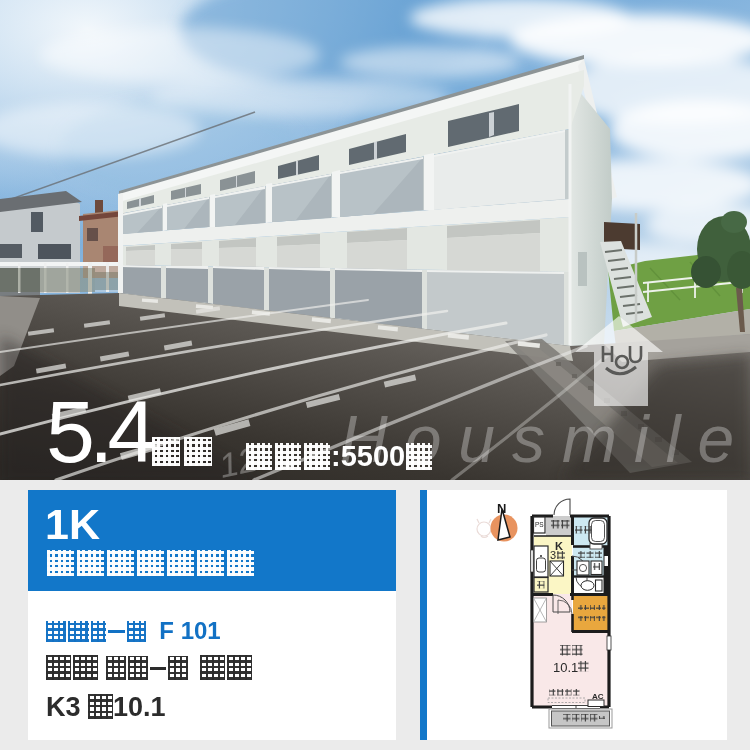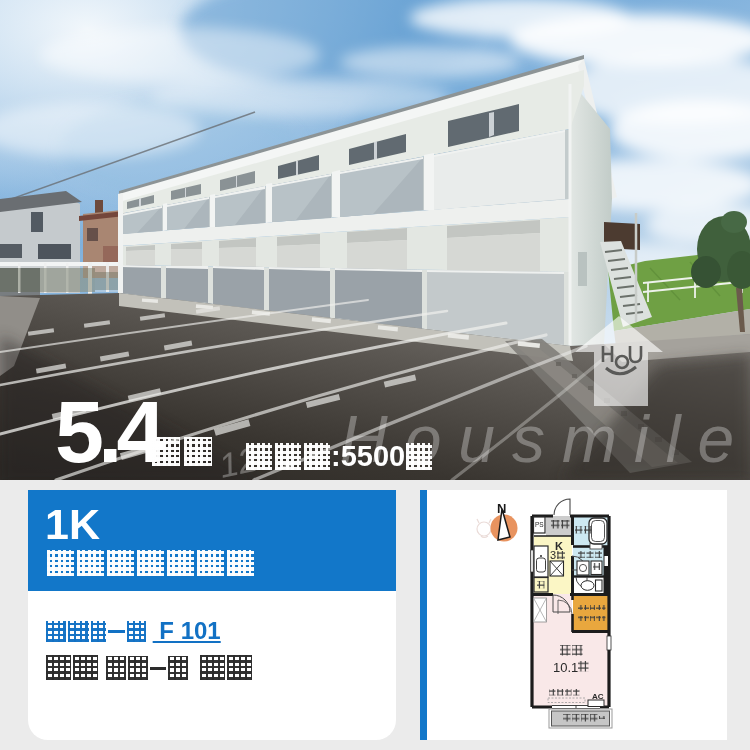--- a/index.html
+++ b/index.html
@@ -335,52 +335,55 @@
 <g fill="none" stroke="#5a5a58" stroke-width="2.6">
 <path d="M603,346 L603,362 M612,346 L612,362 M603,354 L612,354"></path>
 <path d="M630,346 L630,356 Q630,362 635,362 Q641,362 641,356 L641,346"></path>
 <circle cx="622" cy="362" r="6"></circle>
 <path d="M606,368 Q620,380 636,367" stroke-width="3"></path>
 </g>
 
 </svg>
 </div>
 
-<div class="abs" style="left:55px;top:396px;color:#fff;font-weight:bold;">
+<div class="abs" style="left:46px;top:396px;color:#fff;font-weight:normal;">
 <span style="font-size:88px;letter-spacing:-6px;line-height:72px;vertical-align:bottom;">5.4</span>
 </div>
 
 <div class="abs" style="left:152px;top:437px;">
 <span class="kb kw" style="width:28px;height:29px;margin-right:4px;"></span><span class="kb kw" style="width:28px;height:29px;"></span>
 </div>
 
 <div class="abs" style="left:246px;top:440px;color:#fff;font-weight:bold;font-size:29px;text-align:right;">
 <span class="kb kw" style="width:26px;height:27px;margin-right:3px;"></span><span class="kb kw" style="width:26px;height:27px;margin-right:3px;"></span><span class="kb kw" style="width:26px;height:27px;margin-right:1px;"></span><span style="vertical-align:4px;">:5500</span><span class="kb kw" style="width:26px;height:27px;margin-left:1px;"></span>
 </div>
 
-<div class="abs" style="left:28px;top:490px;width:368px;height:250px;background:#ffffff;border-radius:20px;">
+<div class="abs" style="left:28px;top:490px;width:368px;height:250px;background:#ffffff;">
 
 <div class="abs" style="left:0;top:0;width:368px;height:101px;background:#1277c9;color:#fff;">
 
 <div class="abs" style="left:17px;top:10px;font-size:43px;font-weight:bold;letter-spacing:0px;">1K</div>
 
 <div class="abs" style="left:19px;top:60px;">
 <span class="kb kw" style="width:27px;height:26px;margin-right:3px;"></span><span class="kb kw" style="width:27px;height:26px;margin-right:3px;"></span><span class="kb kw" style="width:27px;height:26px;margin-right:3px;"></span><span class="kb kw" style="width:27px;height:26px;margin-right:3px;"></span><span class="kb kw" style="width:27px;height:26px;margin-right:3px;"></span><span class="kb kw" style="width:27px;height:26px;margin-right:3px;"></span><span class="kb kw" style="width:27px;height:26px;"></span>
 </div>
 </div>
 
 <div class="abs" style="left:18px;top:127px;color:#1271c4;font-weight:bold;font-size:24px;">
 <span class="kb kblu" style="width:20px;height:21px;margin-right:2px;"></span><span class="kb kblu" style="width:21px;height:21px;margin-right:2px;"></span><span class="kb kblu" style="width:15px;height:21px;margin-right:2px;"></span><span class="kb" style="width:17px;height:21px;margin-right:2px;background:linear-gradient(transparent 0 9px,#1271c4 9px 12px,transparent 12px);"></span><span class="kb kblu" style="width:19px;height:21px;"></span>
-<span style="vertical-align:3px;text-decoration:underline;">&nbsp;F 101</span>
+<span style="vertical-align:3px;">&nbsp;F 101</span>
 </div>
 
 <div class="abs" style="left:18px;top:165px;">
 <span class="kb kd" style="width:25px;height:25px;margin-right:2px;"></span><span class="kb kd" style="width:25px;height:25px;margin-right:8px;"></span><span class="kb kd" style="width:20px;height:24px;margin-right:2px;"></span><span class="kb kd" style="width:20px;height:24px;margin-right:2px;"></span><span class="kb" style="width:16px;height:24px;margin-right:2px;background:linear-gradient(transparent 0 11px,#2c2c2c 11px 14px,transparent 14px);"></span><span class="kb kd" style="width:20px;height:24px;margin-right:12px;"></span><span class="kb kd" style="width:25px;height:25px;margin-right:2px;"></span><span class="kb kd" style="width:25px;height:25px;"></span>
 </div>
 
+<div class="abs" style="left:18px;top:202px;color:#2c2c2c;font-size:27px;font-weight:bold;">
+K3 <span class="kb kd" style="width:25px;height:25px;vertical-align:-3px;"></span>10.1
+</div>
 </div>
 
 <div class="abs" style="left:420px;top:490px;width:300px;height:250px;background:#ffffff;border-left:7px solid #1277c9;">
 <svg width="293" height="250" viewBox="427 490 293 250">
 <defs>
 <pattern id="pk" width="4.6" height="4.6" patternUnits="userSpaceOnUse">
 <path d="M0,1.1 H4.6 M1.3,0 V4.6" stroke="#3c3c3c" stroke-width="1.15"></path>
 </pattern>
 </defs>
 

